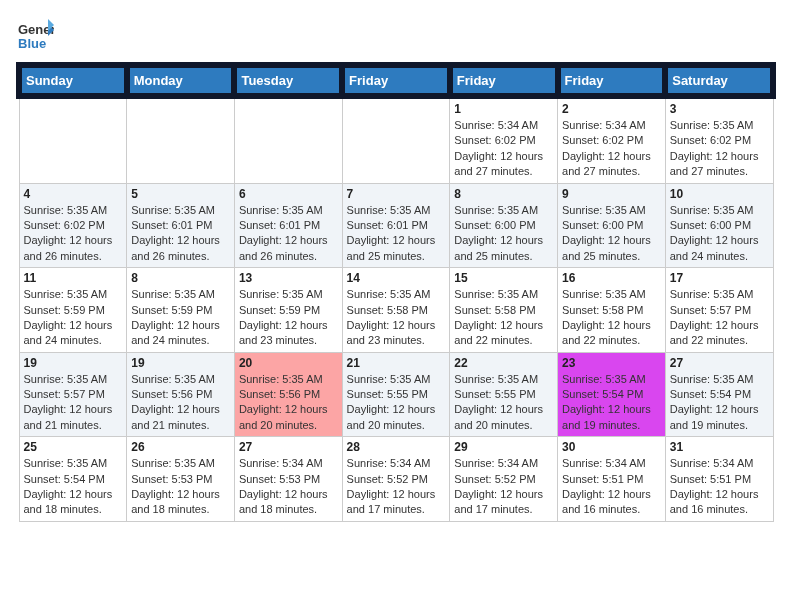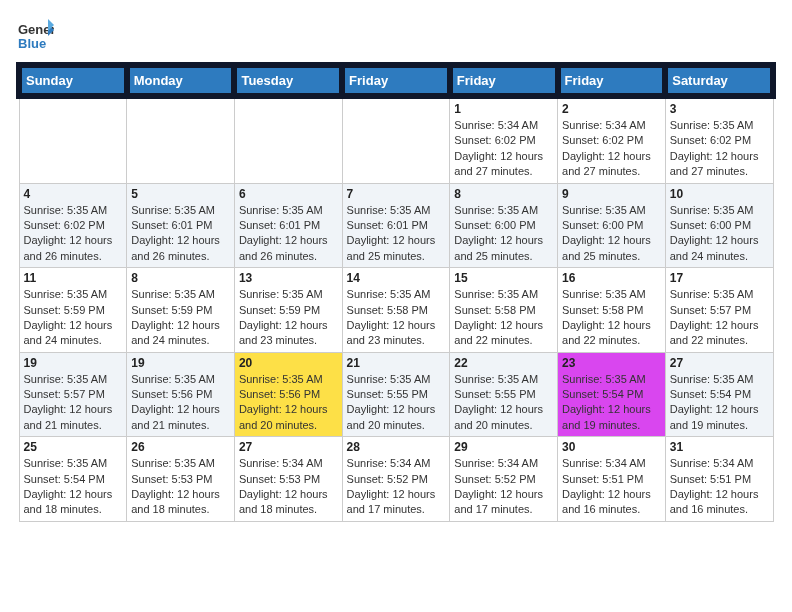--- a/index.html
+++ b/index.html
@@ -220,21 +220,21 @@
           <div class="day-detail" style="white-space: pre-line;">Sunrise: 5:35 AM
 Sunset: 5:57 PM
 Daylight: 12 hours and 21 minutes.</div>
         </td>
         <td style="background-color: rgb(240, 244, 248);">
           <div class="day-number">19</div>
           <div class="day-detail" style="white-space: pre-line;">Sunrise: 5:35 AM
 Sunset: 5:56 PM
 Daylight: 12 hours and 21 minutes.</div>
         </td>
-        <td style="background-color: #fde047;">
+        <td style="background-color: #fca5a5;">
           <div class="day-number">20</div>
           <div class="day-detail" style="white-space: pre-line;">Sunrise: 5:35 AM
 Sunset: 5:56 PM
 Daylight: 12 hours and 20 minutes.</div>
         </td>
         <td style="background-color: rgb(240, 244, 248);">
           <div class="day-number">21</div>
           <div class="day-detail" style="white-space: pre-line;">Sunrise: 5:35 AM
 Sunset: 5:55 PM
 Daylight: 12 hours and 20 minutes.</div>

